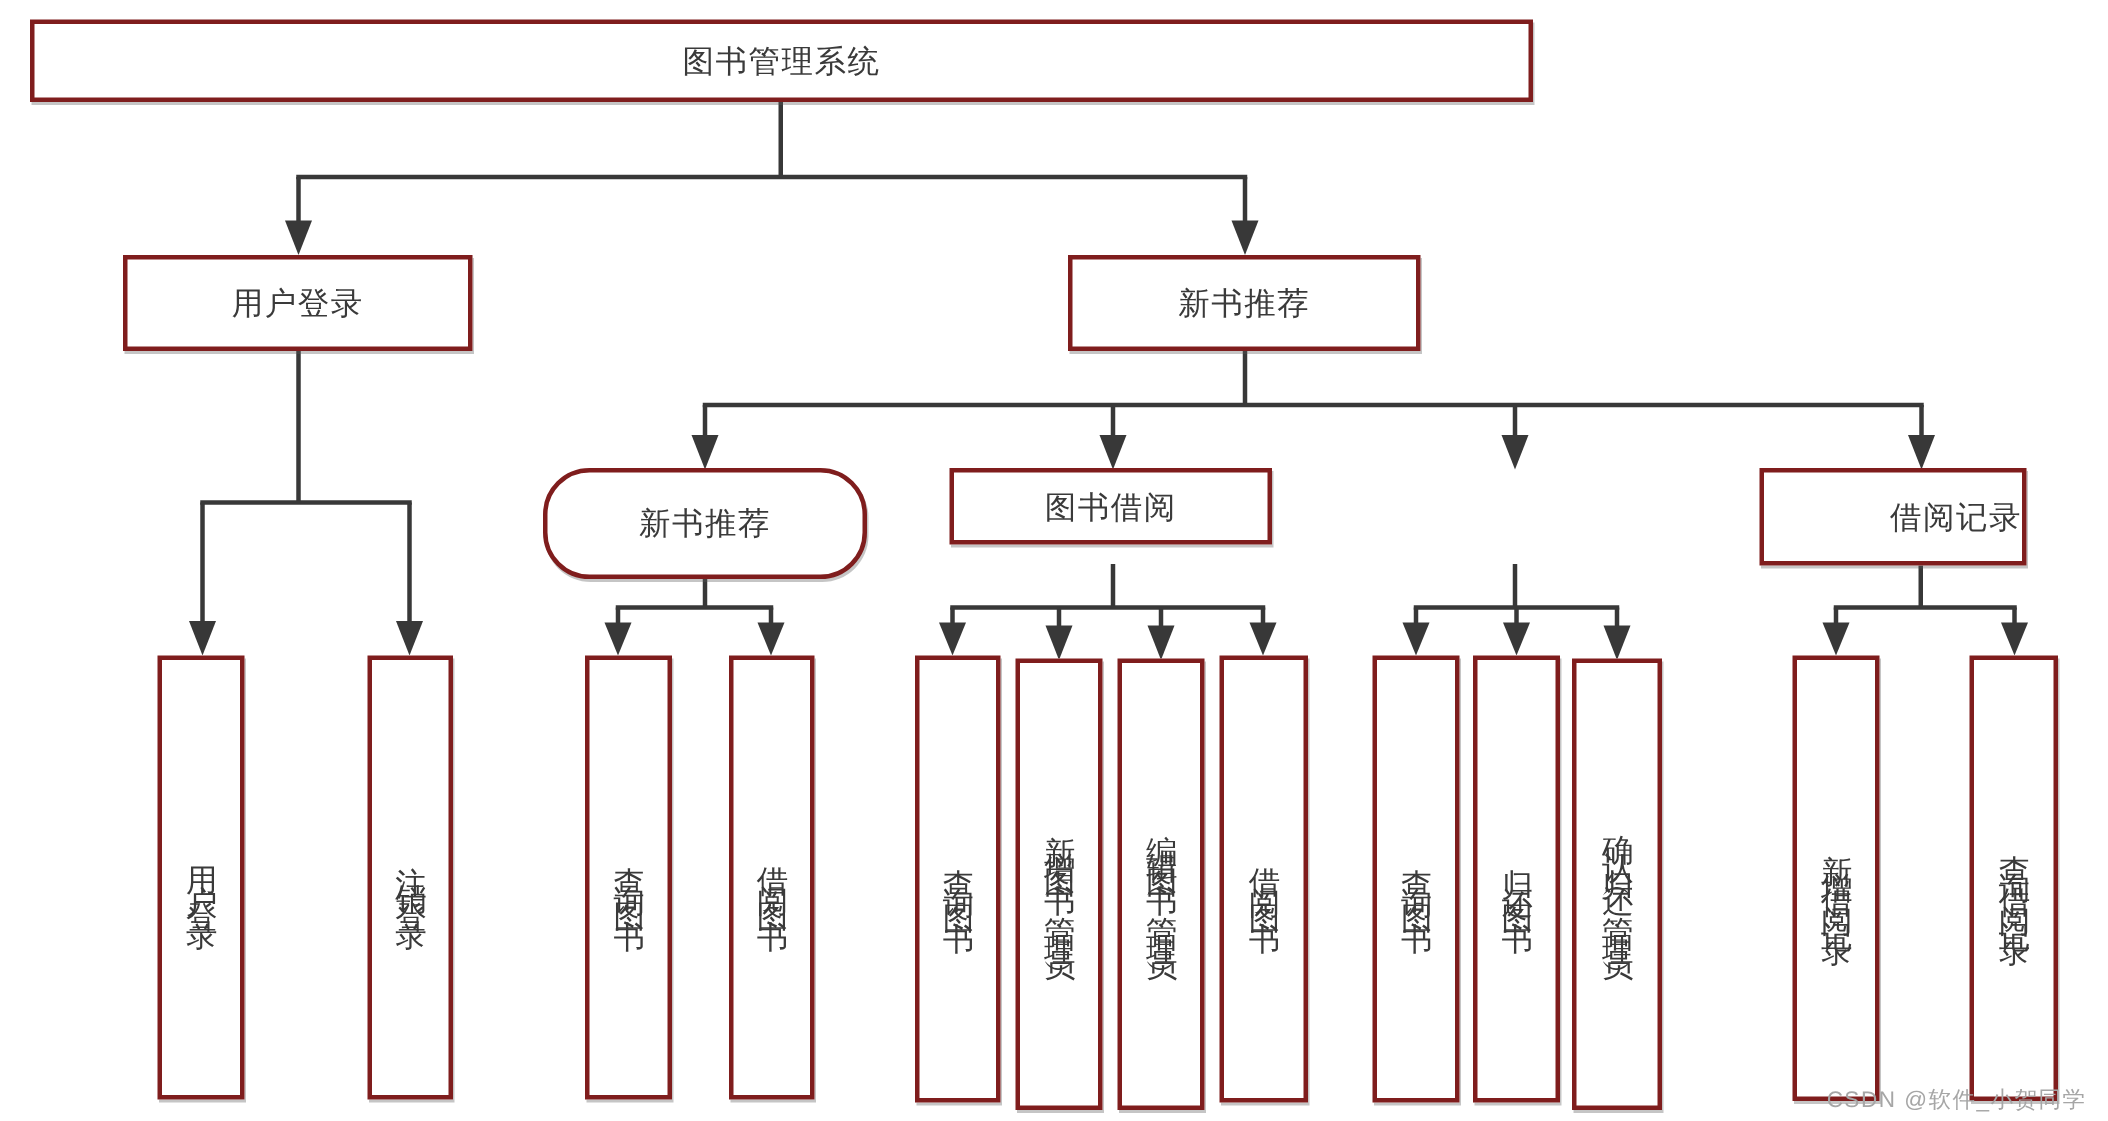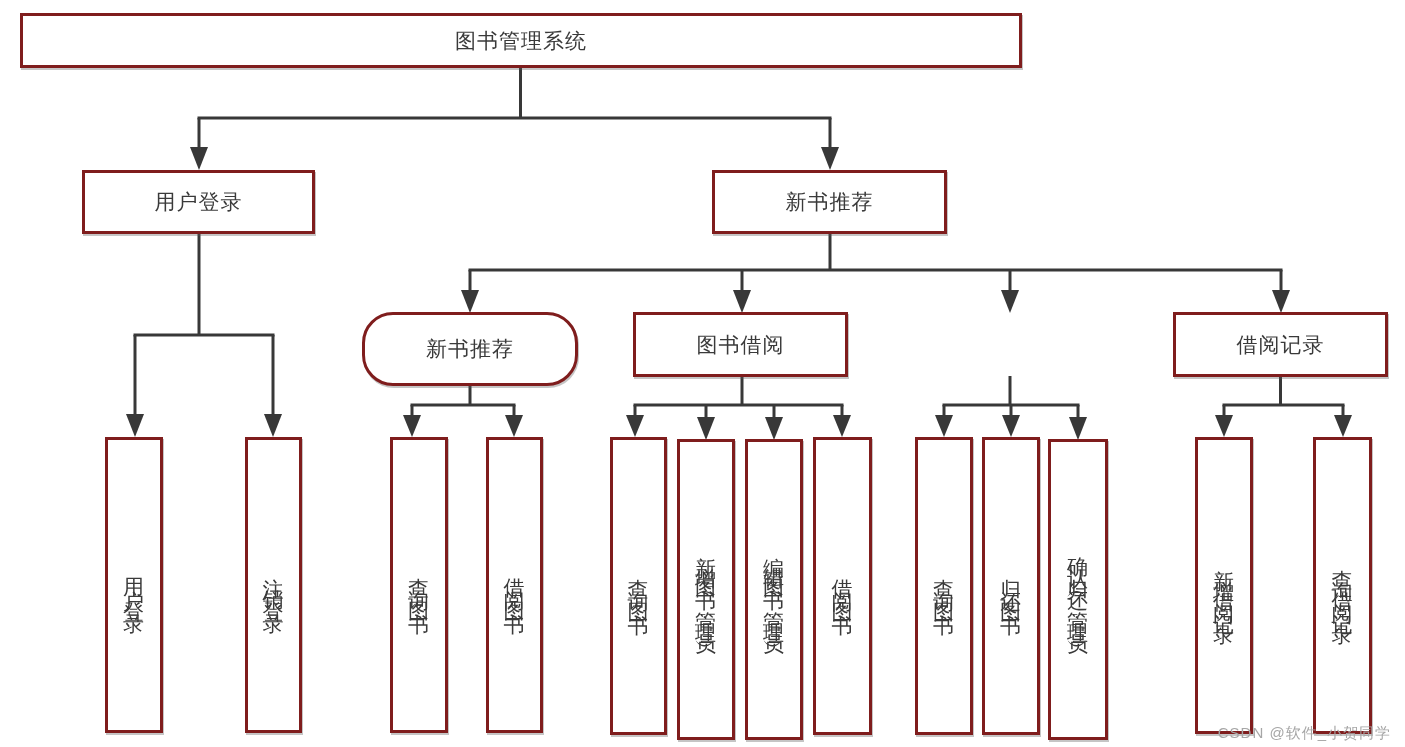--- a/index.html
+++ b/index.html
@@ -142,24 +142,24 @@
   <div class="node" style="left:82px; top:170px; width:233px; height:64px;">
     <span>用户登录</span>
   </div>
   <div class="node" style="left:712px; top:170px; width:235px; height:64px;">
     <span>新书推荐</span>
   </div>
 
   <div class="node" style="left:362px; top:312px; width:216px; height:74px;border-radius:31px;">
     <span>新书推荐</span>
   </div>
-  <div class="node" style="left:633px; top:312px; width:215px; height:65px;">
+  <div class="node" style="left:633px; top:312px; width:215px; height:51px;">
     <span>图书借阅</span>
   </div>
-  <div class="node" style="left:1173px; top:312px; width:215px; height:65px;">
+  <div class="node" style="left:1173px; top:312px; width:178px; height:65px;justify-content:flex-end;">
     <span>借阅记录</span>
   </div>
 
   <div class="node leaf" style="left:105px; top:437px; width:58px; height:296px;">
     <span>用户登录</span>
   </div>
   <div class="node leaf" style="left:245px; top:437px; width:57px; height:296px;">
     <span>注销登录</span>
   </div>
 

